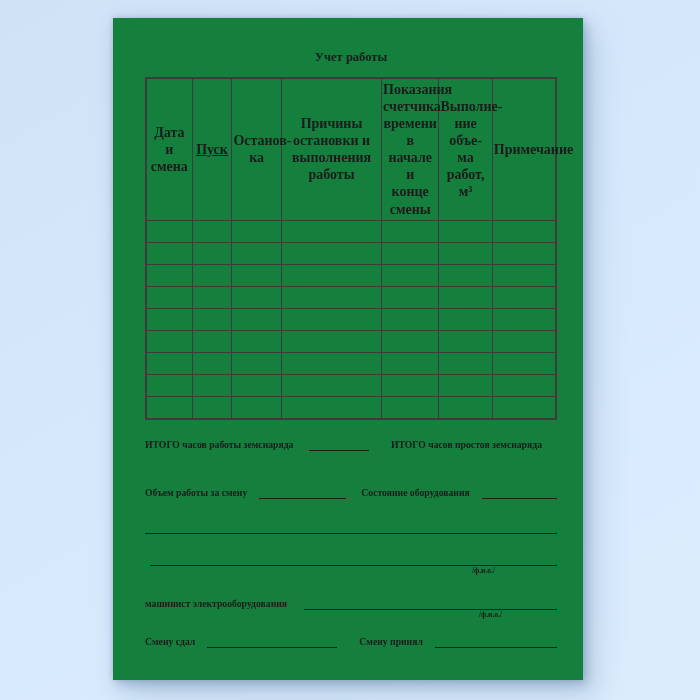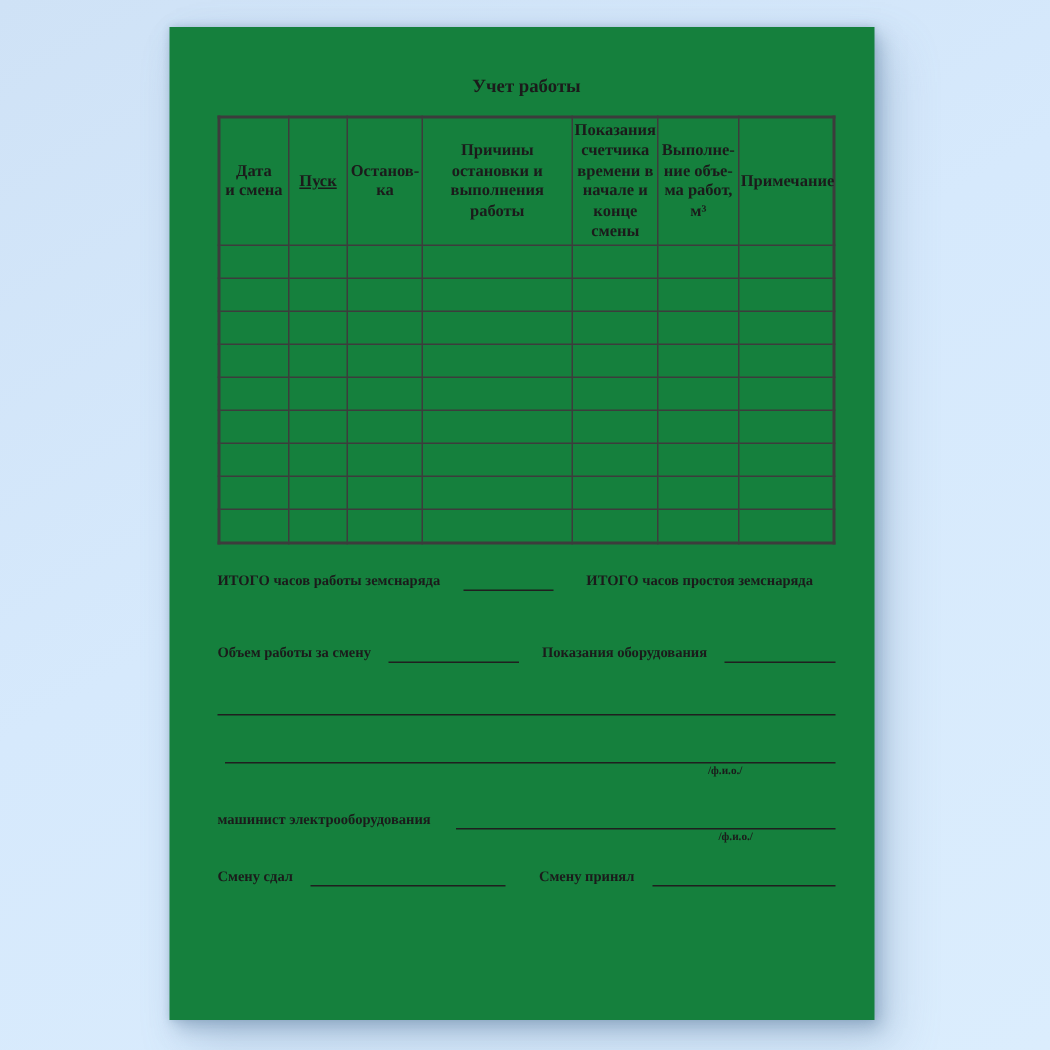--- a/index.html
+++ b/index.html
@@ -36,21 +36,21 @@
   table.grid {
     width: 100%;
     border-collapse: collapse;
     table-layout: fixed;
     border: 2px solid #3c3c3c;
   }
   table.grid th, table.grid td {
     border: 1px solid #3c3c3c;
   }
   table.grid th {
-    font-size: 11px;
+    font-size: 14px;
     font-weight: bold;
     text-align: center;
     vertical-align: middle;
     white-space: pre-line;
     line-height: 1.22;
     padding: 2px 1px;
     height: 64px;
   }
   table.grid td {
     height: 21px;
@@ -218,21 +218,21 @@
   <div class="frow r-itogo">
     <span class="lbl">ИТОГО часов работы земснаряда</span>
     <span class="uline u-itogo1"></span>
     <span class="lbl ml10">ИТОГО часов простоя земснаряда</span>
     <span class="uline grow ml3"></span>
   </div>
 
   <div class="frow r-volume">
     <span class="lbl">Объем работы за смену</span>
     <span class="uline u-vol1"></span>
-    <span class="lbl ml3">Показания оборудования</span>
+    <span class="lbl ml3">Состояние оборудования</span>
     <span class="uline grow"></span>
   </div>
 
   <div class="fullline"></div>
 
   <div class="frow r-shift">
     <span class="uline grow u-shift"></span>
   </div>
   <div class="fio fio-a">/ф.и.о./</div>
 

